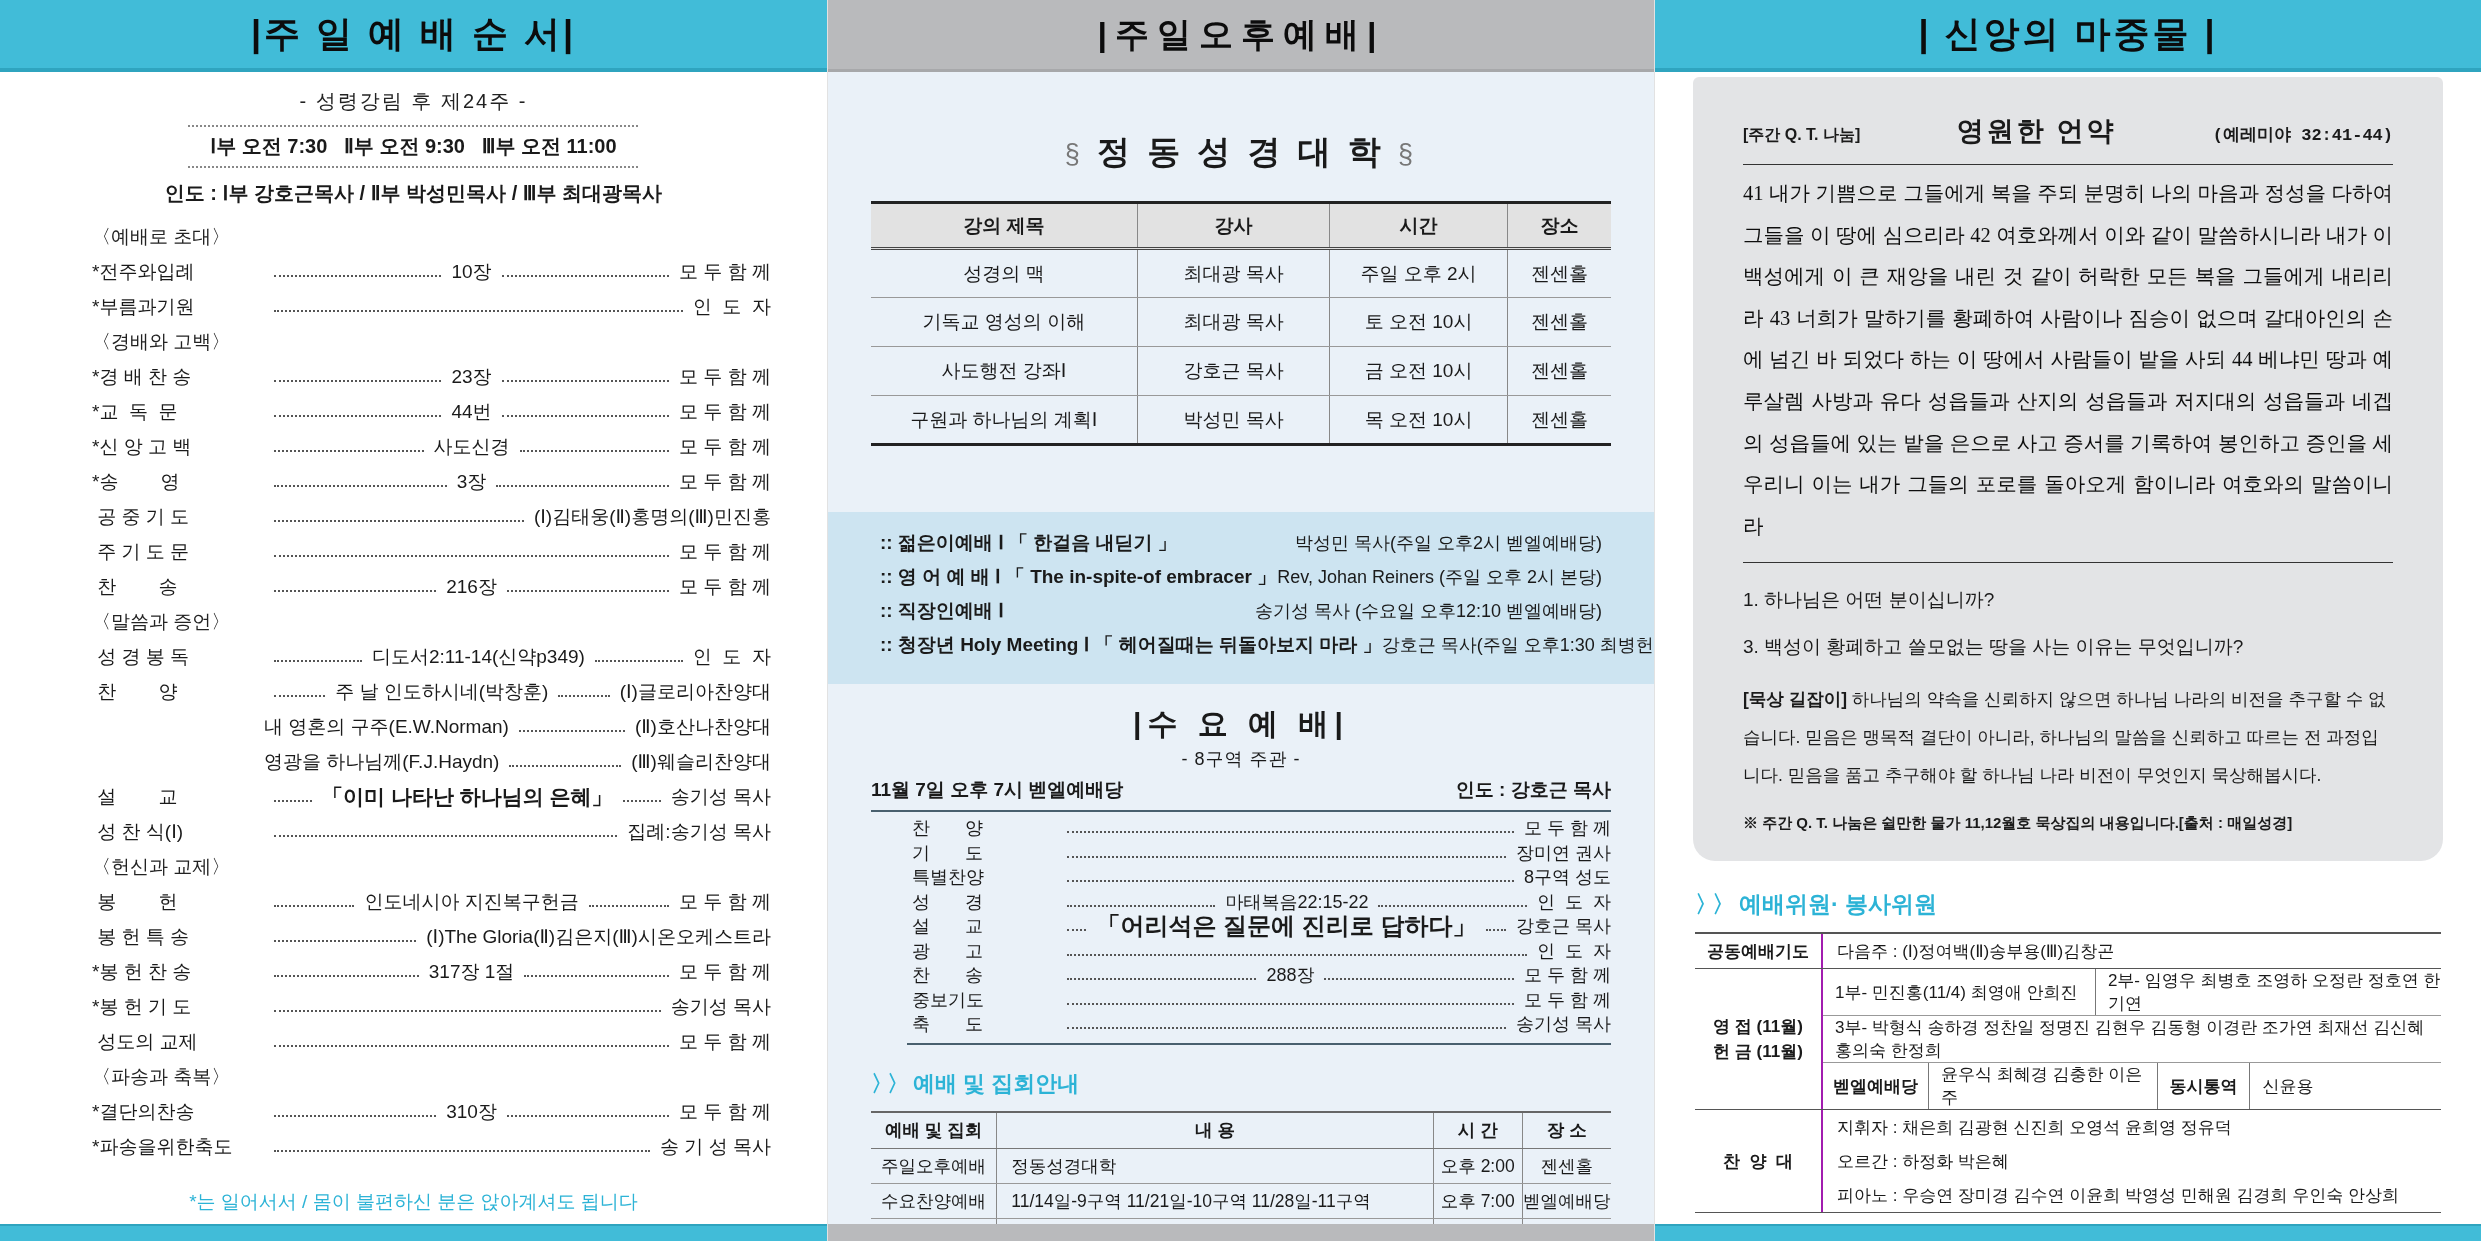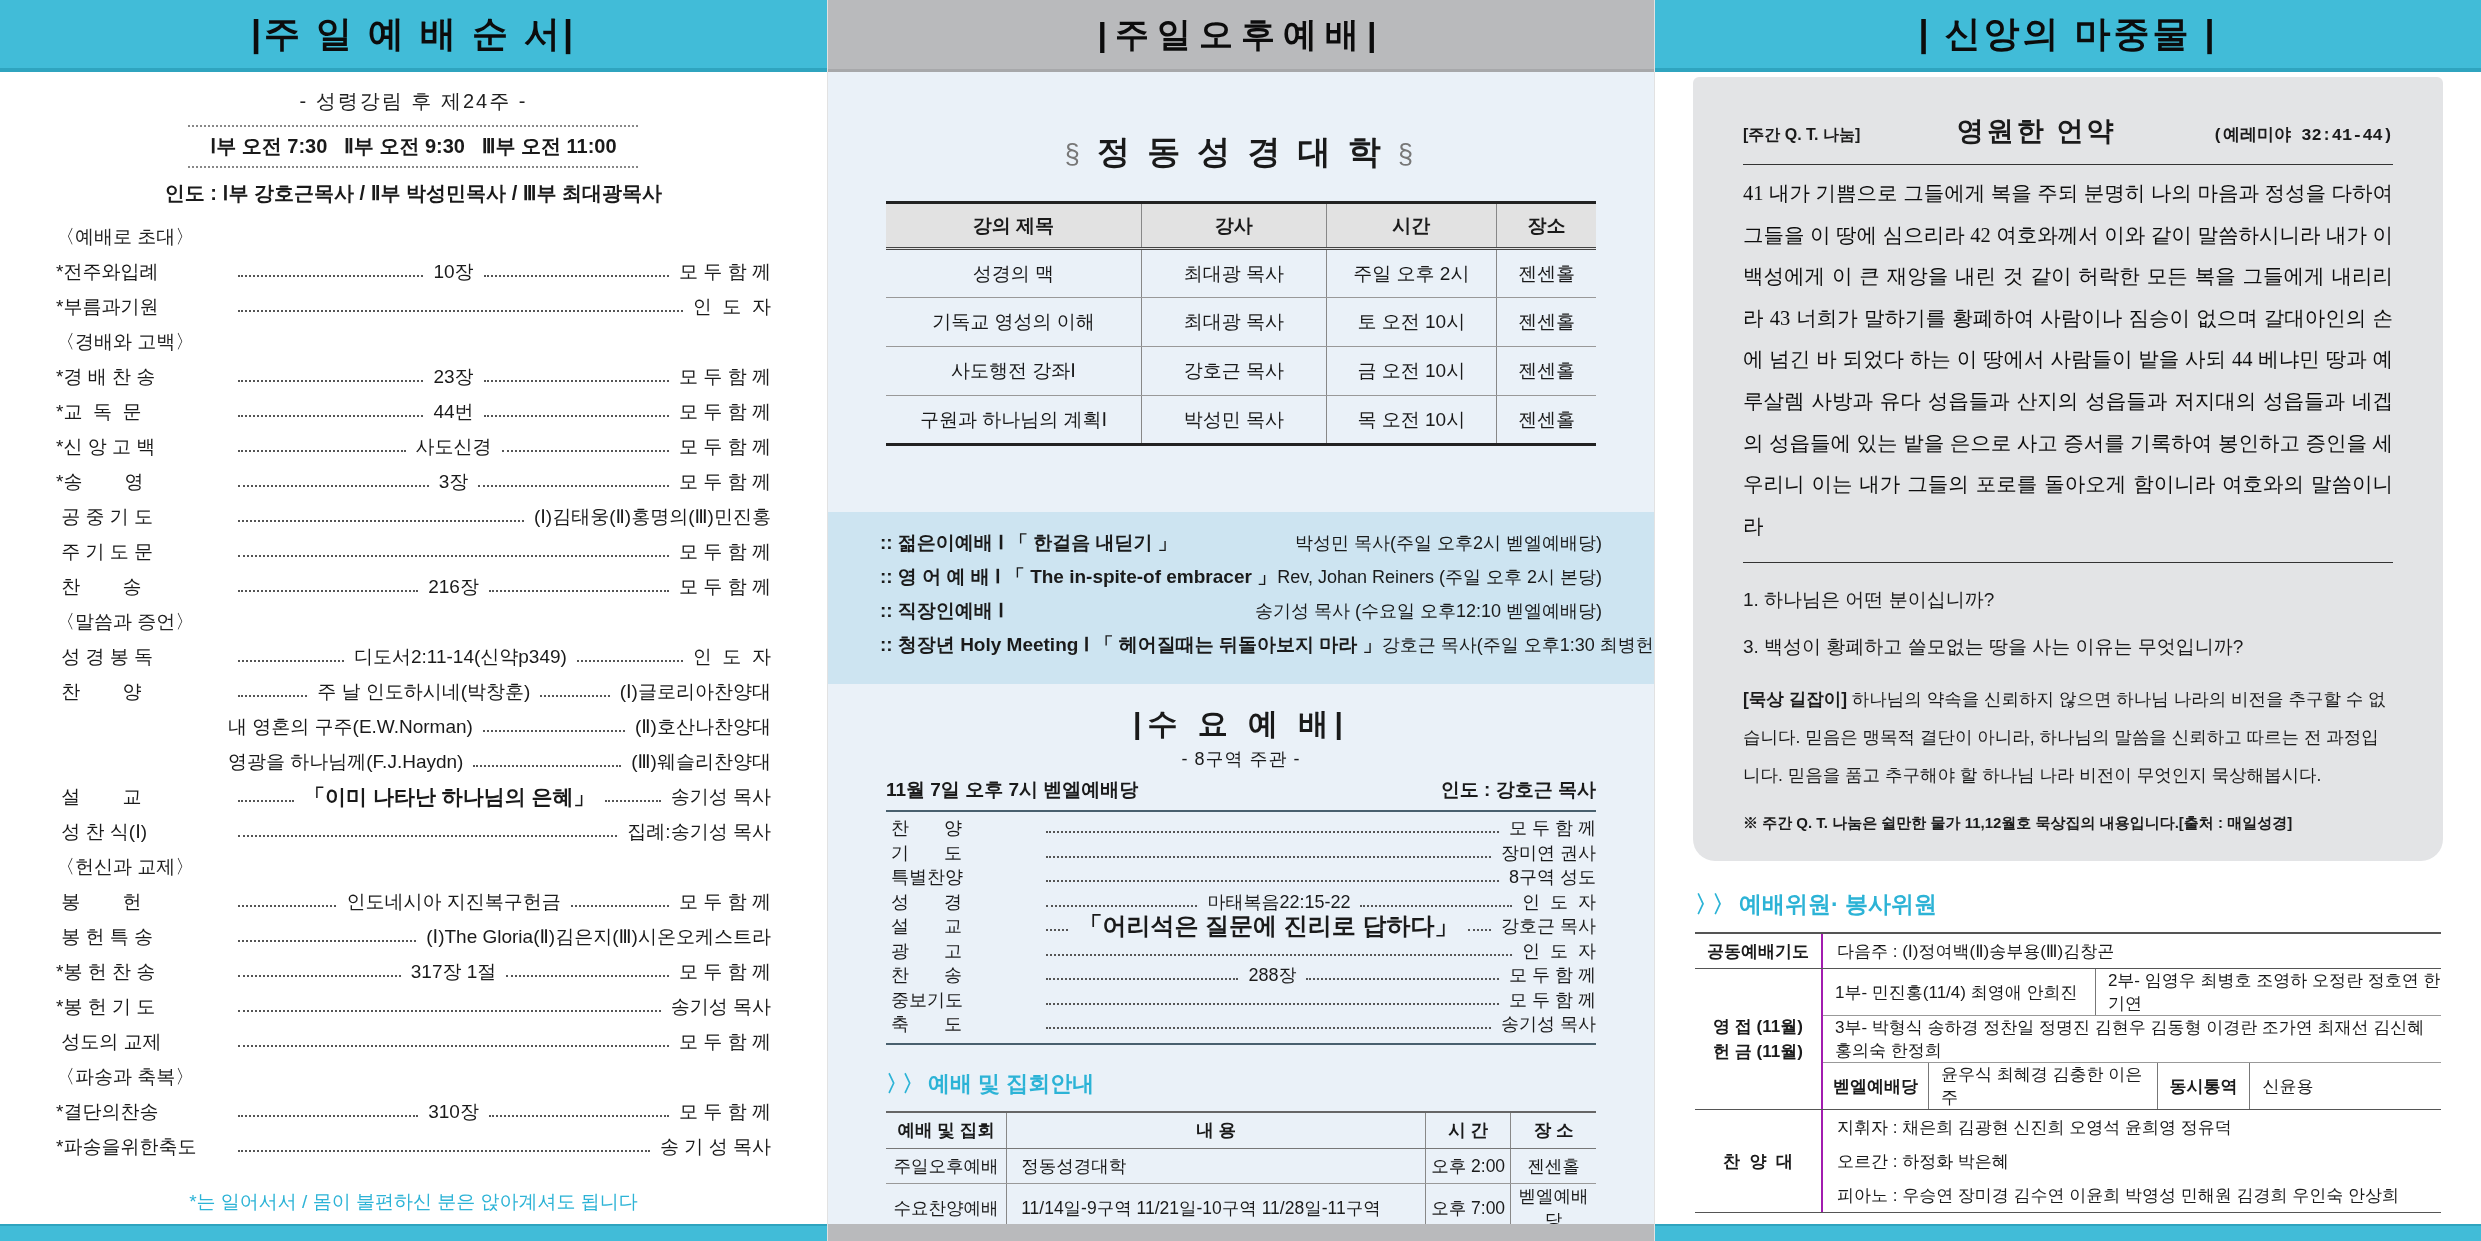--- a/index.html
+++ b/index.html
@@ -27,34 +27,34 @@
   .bbar.cyan{background:var(--accent);border-top:2px solid #2fa4bf;}
   .bbar.gray{background:var(--gray-bar);}
 
   
   .p1-content{padding:0 56px;}
   .subtitle{text-align:center;margin-top:16px;font-size:20px;letter-spacing:2px;color:#222;}
   .times{width:450px;margin:10px auto 0;padding:6px 0;text-align:center;
          border-top:2px dotted #888;border-bottom:2px dotted #888;
          font-weight:bold;font-size:20px;white-space:pre;}
   .leaders{text-align:center;font-weight:bold;font-size:20px;margin-top:12px;}
-  .order-list{margin-top:12px;}
+  .order-list{margin-top:12px;margin-left:36px;}
   .orow{display:flex;align-items:center;height:35px;font-size:19px;}
   .osec{white-space:pre;color:#222;}
   .ol{white-space:pre;min-width:172px;}
   .dots{flex:1 1 auto;height:2px;border-bottom:2px dotted #555;margin:0 10px;position:relative;top:4px;}
   .oc{white-space:pre;}
   .oc.em{font-weight:bold;font-size:21px;}
   .or{white-space:pre;}
   .p1-footnote{position:absolute;bottom:26px;left:0;width:100%;text-align:center;
                color:var(--accent-text);font-size:19px;}
 
   
   .p2{background:var(--mid-bg);}
-  .p2-content{padding:0 58px;}
+  .p2-content{padding:0 43px;}
   .bible-title{text-align:center;margin-top:58px;font-size:33px;font-weight:bold;letter-spacing:4px;}
   .smark{color:#777;font-weight:normal;font-size:27px;}
   .btable{width:100%;margin-top:26px;border-collapse:collapse;font-size:19px;}
   .btable th{height:46px;background:#e2e2e2;font-weight:bold;
              border-top:3px solid #222;border-bottom:3px double #444;}
   .btable td{height:49px;text-align:center;border-bottom:1px solid #999;}
   .btable tr td:first-child,.btable tr th:first-child{width:36%;}
   .btable tr td:nth-child(2),.btable tr th:nth-child(2){width:26%;}
   .btable tr td:nth-child(3),.btable tr th:nth-child(3){width:24%;}
   .btable td+td,.btable th+th{border-left:1px solid #888;}

